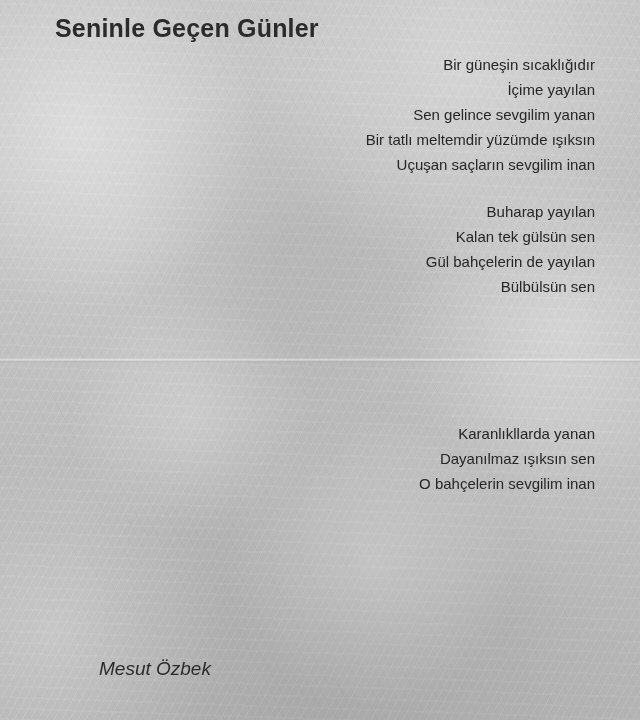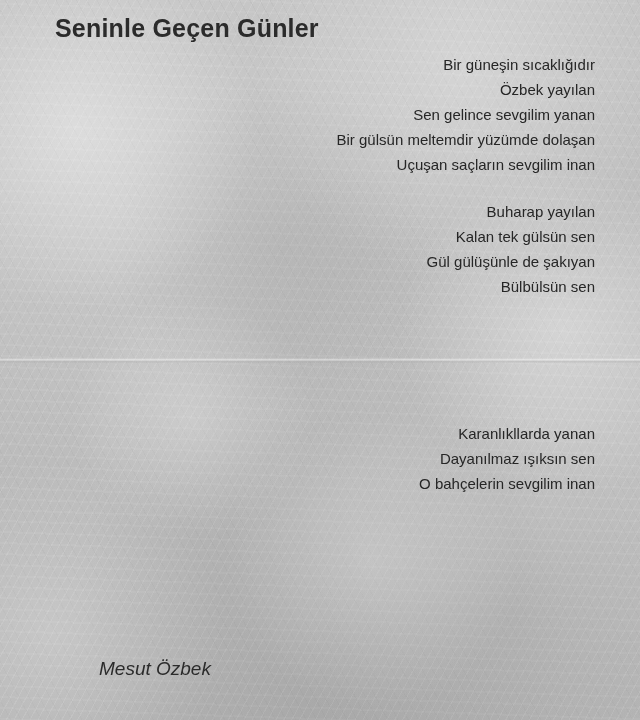--- a/index.html
+++ b/index.html
@@ -117,30 +117,30 @@
   <div id="paper-seam"></div>
 
   <div class="content">
 
     <div id="poem-title">Seninle Geçen Günler</div>
 
     <div id="stanzas">
 
       <div class="stanza">
         <div class="poem-line">Bir güneşin sıcaklığıdır</div>
-        <div class="poem-line">Özbek yayılan</div>
+        <div class="poem-line">İçime yayılan</div>
         <div class="poem-line">Sen gelince sevgilim yanan</div>
-        <div class="poem-line">Bir gülsün meltemdir yüzümde dolaşan</div>
+        <div class="poem-line">Bir tatlı meltemdir yüzümde ışıksın</div>
         <div class="poem-line">Uçuşan saçların sevgilim inan</div>
       </div>
 
       <div class="stanza">
         <div class="poem-line">Buharap yayılan</div>
         <div class="poem-line">Kalan tek gülsün sen</div>
-        <div class="poem-line">Gül gülüşünle de şakıyan</div>
+        <div class="poem-line">Gül bahçelerin de yayılan</div>
         <div class="poem-line">Bülbülsün sen</div>
       </div>
 
       <div class="stanza-gap-large"></div>
 
       <div class="stanza">
         <div class="poem-line">Karanlıkllarda yanan</div>
         <div class="poem-line">Dayanılmaz ışıksın sen</div>
         <div class="poem-line">O bahçelerin sevgilim inan</div>
       </div>

